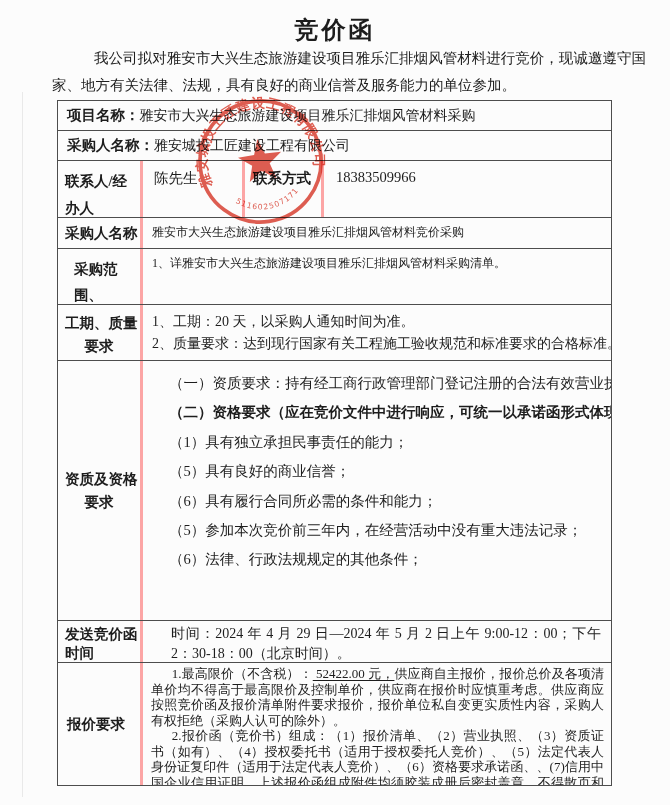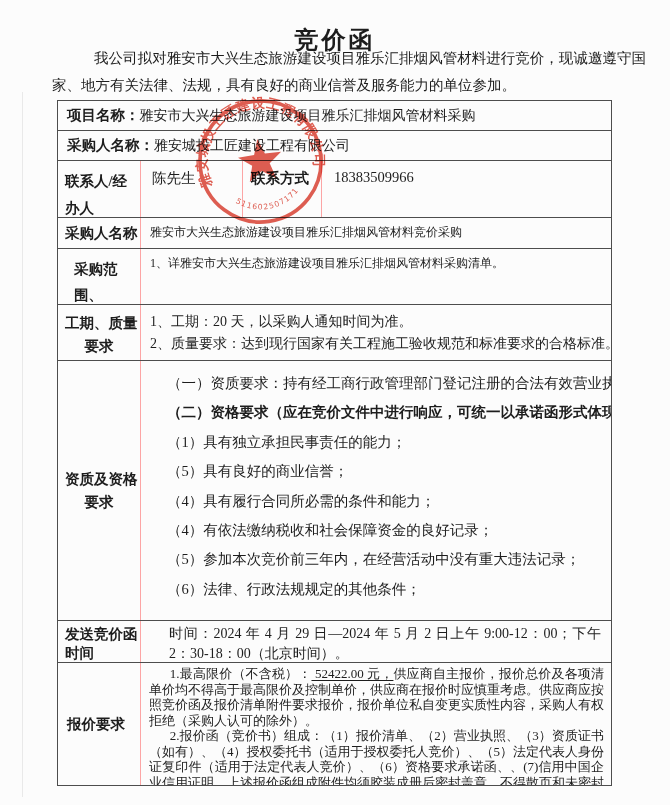--- a/index.html
+++ b/index.html
@@ -7,35 +7,35 @@
   body {
     position:relative;
     background:#fcfcfc;
     font-family:"Liberation Serif","DejaVu Serif",serif;
     color:#1d1d1d;
     overflow:hidden;
   }
   .scan-edge { position:absolute; left:22px; top:92px; width:1px; height:705px; background:#e9e9e9; }
 
   .doc-title {
-    position:absolute; left:0; top:24px; width:670px;
+    position:absolute; left:0; top:14px; width:670px;
     text-align:center; font-size:24px; font-weight:700; letter-spacing:3px;
   }
   .intro {
     position:absolute; left:52px; top:45px; width:594px;
     font-size:14.5px; line-height:27px; text-indent:2.9em; text-align:justify;
   }
 
   .doc-table {
     position:absolute; left:57px; top:100px; width:555px;
     border:1px solid #4d4d4d; font-size:14px; background:transparent;
   }
   .tr { display:flex; border-top:1px solid #4d4d4d; }
   .tr:first-child { border-top:none; }
-  .td { border-left:1px solid #fca5a5; overflow:hidden; }
+  .td { border-left:3px solid #fca5a5; overflow:hidden; }
   .td:first-child { border-left:none; }
 
   .r1 { height:29px;justify-content:flex-end; } .r2 { height:30px; } .r3 { height:57px; }
   .r4 { height:31px; } .r5 { height:56px; } .r6 { height:56px; }
   .r7 { height:260px; } .r8 { height:42px; } .r9 { height:123px; }
 
   .full { flex:1; padding:5px 8px 0 9px; white-space:nowrap; }
   .inline-label { font-weight:700; font-size:14.5px; }
 
   .label { width:82px; font-weight:700; font-size:14.5px; }
@@ -136,22 +136,21 @@
   <div class="tr r7">
     <div class="td label lab-qual">
       <div class="l1">资质及资格</div>
       <div class="l2c">要求</div>
     </div>
     <div class="td q-list">
       <div>（一）资质要求：持有经工商行政管理部门登记注册的合法有效营业执照</div>
       <div>（二）资格要求（应在竞价文件中进行响应，可统一以承诺函形式体现）</div>
       <div>（1）具有独立承担民事责任的能力；</div>
       <div>（5）具有良好的商业信誉；</div>
-      <div>（4）具有履行合同所必需的条件和能力；</div>
-      <div>（4）有依法缴纳税收和社会保障资金的良好记录；</div>
+      <div>（6）具有履行合同所必需的条件和能力；</div>
       <div>（5）参加本次竞价前三年内，在经营活动中没有重大违法记录；</div>
       <div>（6）法律、行政法规规定的其他条件；</div>
     </div>
   </div>
 
   <div class="tr r8">
     <div class="td label lab-time">
       <div class="l1">发送竞价函</div>
       <div class="l2">时间</div>
     </div>

